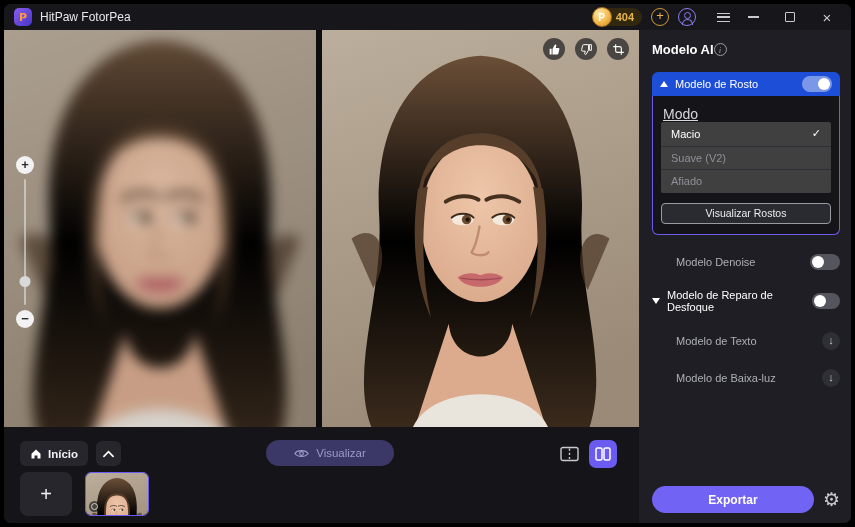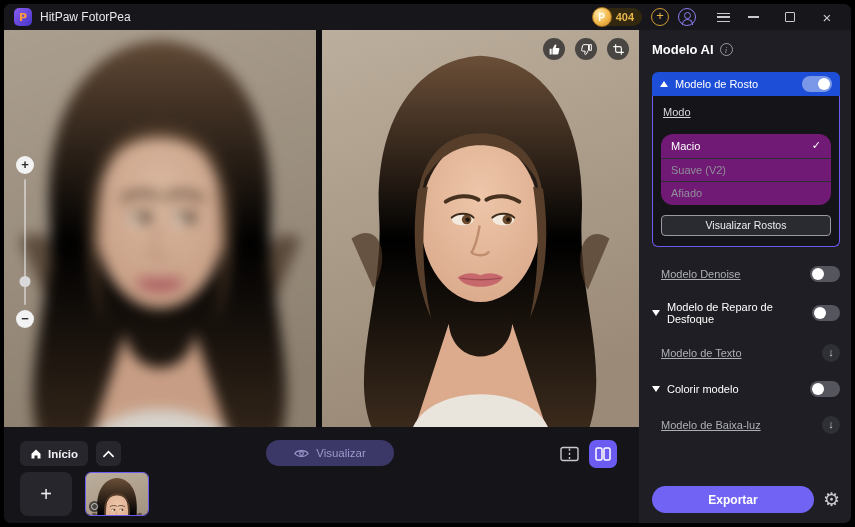--- a/index.html
+++ b/index.html
@@ -65,42 +65,42 @@
   .cmp-active { width:28px; height:28px; border-radius:7px; background:#6c5bf0; display:flex; align-items:center; justify-content:center; }
   .bb-row2 { display:flex; align-items:flex-start; gap:13px; margin-top:6px; }
   .add-btn { width:52px; height:44px; background:#26262c; border-radius:8px; color:#f0f0f2; font-size:20px; font-weight:300; display:flex; align-items:center; justify-content:center; }
   .thumb { width:64px; height:44px; border:1.5px solid #6c5bf0; border-radius:6px; overflow:hidden; position:relative; }
   .thumb svg { width:100%; height:100%; display:block; }
   .thumb-badge { position:absolute; left:3px; bottom:3px; width:11px; height:11px; border-radius:50%; background:rgba(20,20,20,.65); display:flex; align-items:center; justify-content:center; }
   .thumb-badge::before { content:""; width:5px; height:5px; border:1.2px solid #cfcfcf; border-radius:50%; }
 
   
   .sidebar { width:212px; background:#1e1e24; display:flex; flex-direction:column; padding:12px 11px 10px 13px; position:relative; }
-  .sb-title-row { display:flex; align-items:center; gap:6px; }
+  .sb-title-row { display:flex; align-items:center; }
   .sb-title { color:#ffffff; font-size:13px; font-weight:bold; }
   .info-ico { width:13px; height:13px; border:1.2px solid #9a9aa2; border-radius:50%; color:#9a9aa2; font-size:9px; line-height:12px; text-align:center; font-family:"Liberation Serif",serif; font-style:italic; }
 
   .face-card { margin-top:15px; }
   .face-hdr { height:24px; background:#1d4ed8; border-radius:6px 6px 0 0; display:flex; align-items:center; padding:0 8px; gap:7px; }
   .tri-up { width:0; height:0; border-left:4.5px solid transparent; border-right:4.5px solid transparent; border-bottom:6px solid #fff; }
   .face-hdr .lbl { color:#fff; font-size:11px; flex:1; }
   .face-body { border:1px solid #6c5bf0; border-top:none; border-radius:0 0 6px 6px; background:#141419; padding:9px 8px 10px 8px; }
-  .mode-label { color:#d6d6db; font-size:11px; margin:1px 0 16px 2px;text-decoration:underline; }
-  .mode-list { background:#701a75; border-radius:12px; overflow:hidden; }
+  .mode-label { color:#d6d6db; font-size:14px; margin:1px 0 0 2px;text-decoration:underline; }
+  .mode-list { background:#404040; border-radius:2px; overflow:hidden; }
   .mode-item { height:23.5px; display:flex; align-items:center; padding:0 10px; color:#8f8f98; font-size:11px; border-top:1px solid #2e2e35; }
   .mode-item:first-child { border-top:none; }
   .mode-item.selected { color:#fff; }
   .mode-item .chk { margin-left:auto; color:#fff; font-size:11px; }
   .select-faces { margin-top:10px; height:21px; width:100%; border:1px solid #9a9aa2; border-radius:4px; background:#2a2a31; color:#ececef; font-size:10.5px; display:flex; align-items:center; justify-content:center; }
 
   .model-row { display:flex; align-items:center; margin-top:19px; }
   .model-row.first { margin-top:17px; }
   .tri-down { width:0; height:0; border-left:4.5px solid transparent; border-right:4.5px solid transparent; border-top:6px solid #fff; margin-right:7px; }
   .model-row .lbl { font-size:11px; color:#fff; }
-  .model-row.sub .lbl { margin-left:9px; color:#aeaeb6;text-decoration:underline; }
+  .model-row.sub .lbl { margin-left:24px; color:#aeaeb6; }
   .model-row .ctl { margin-left:auto; }
   .dl-btn { width:18px; height:18px; border-radius:50%; background:#2f2f36; color:#c9c9ce; font-size:11px; line-height:17px; text-align:center; }
 
   
   .toggle { width:30px; height:16px; border-radius:8px; background:#55555e; position:relative; }
   .toggle::after { content:""; position:absolute; top:2px; left:2px; width:12px; height:12px; border-radius:50%; background:#fff; transition:left .1s; }
   .toggle.on { background:#6a5df8; }
   .toggle.on::after { left:16px; }
   .toggle.hdr-toggle.on { background:rgba(255,255,255,.42); }
 
@@ -306,25 +306,20 @@
         </div>
         <div class="model-row">
           <div class="tri-down"></div>
           <span class="lbl">Modelo de Reparo de Desfoque</span>
           <div class="ctl toggle"></div>
         </div>
         <div class="model-row sub">
           <span class="lbl">Modelo de Texto</span>
           <div class="ctl dl-btn">↓</div>
         </div>
-        <div class="model-row">
-          <div class="tri-down"></div>
-          <span class="lbl">Colorir modelo</span>
-          <div class="ctl toggle"></div>
-        </div>
         <div class="model-row sub">
           <span class="lbl">Modelo de Baixa-luz</span>
           <div class="ctl dl-btn">↓</div>
         </div>
 
         <div class="sb-footer">
           <div class="export-btn">Exportar</div>
           <div class="gear">⚙</div>
         </div>
       </div>

